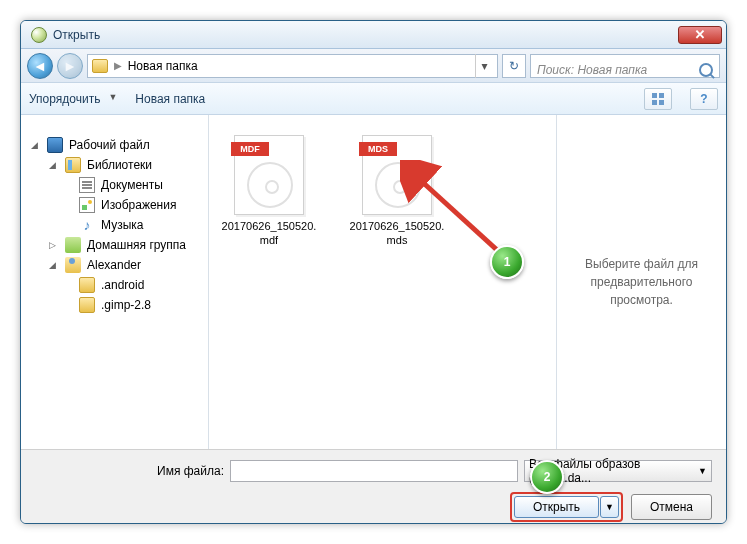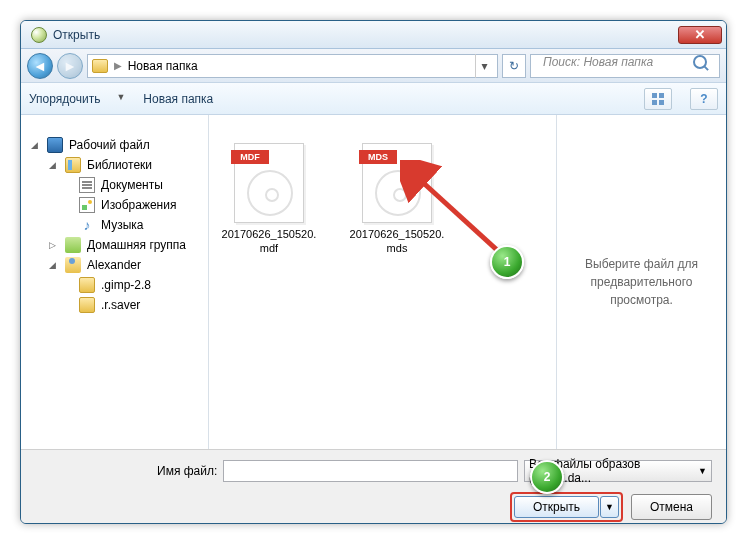--- a/index.html
+++ b/index.html
@@ -11,25 +11,25 @@
 .titlebar .tspacer { flex: 1; }
 .closebtn { width: 44px; height: 18px; background: linear-gradient(to bottom, #e98a8a, #c83a2e); border: 1px solid #8a2a22; border-radius: 3px; color: #fff; display: flex; align-items: center; justify-content: center; font-size: 13px; font-weight: bold; cursor: pointer; }
 .navbar { height: 34px; background: linear-gradient(to bottom, #f1f5fa, #dfe9f4); display: flex; align-items: center; padding: 3px 6px; gap: 4px; border-bottom: 1px solid #c4d5e6; }
 .navbtn { width: 26px; height: 26px; border-radius: 50%; background: radial-gradient(circle at 35% 35%, #aee0ff, #4da0d8 60%, #2c6fa0); border: 1px solid #3a7aa8; display: flex; align-items: center; justify-content: center; color: #fff; font-size: 14px; cursor: pointer; }
 .navbtn.fwd { background: radial-gradient(circle at 35% 35%, #d8e8f4, #a8c4d8 60%, #7ca0bc); opacity: 0.6; }
 .addrbar { flex: 1; height: 24px; background: #fff; border: 1px solid #a9bcd0; display: flex; align-items: center; padding: 0 4px; gap: 6px; }
 .foldericon { width: 16px; height: 14px; background: linear-gradient(to bottom, #fde9a8, #e8c04c); border: 1px solid #c8a030; border-radius: 2px; position: relative; }
 .addrbar .sep { color: #888; font-size: 10px; }
 .addrdrop { width: 18px; height: 24px; border-left: 1px solid #ccc; display: flex; align-items: center; justify-content: center; color: #555; cursor: pointer; }
 .refreshbtn { width: 24px; height: 24px; border: 1px solid #a9bcd0; background: #fff; display: flex; align-items: center; justify-content: center; color: #3a6a9a; cursor: pointer; }
-.searchbox { width: 190px; height: 24px; background: #fff; border: 1px solid #a9bcd0; display: flex; align-items: flex-start; padding: 0 12px; color: #888; font-style: italic; gap: 6px; }
+.searchbox { width: 190px; height: 24px; background: #fff; border: 1px solid #a9bcd0; display: flex; align-items: flex-end; padding: 0 6px; color: #888; font-style: italic; gap: 6px; }
 .searchbox .sicon { width: 14px; height: 14px; border: 2px solid #5a8abb; border-radius: 50%; position: relative; }
 .searchbox .sicon::after { content: ''; position: absolute; width: 6px; height: 2px; background: #5a8abb; bottom: -2px; right: -4px; transform: rotate(45deg); }
 .toolbar { height: 32px; background: linear-gradient(to bottom, #f7fbff, #e4f0fa); border-bottom: 1px solid #c4d5e6; display: flex; align-items: center; padding: 0 8px; gap: 18px; }
-.tbtn { color: #1a3a5a; cursor: pointer; display: flex; gap: 16px; }
+.tbtn { color: #1a3a5a; cursor: pointer; display: flex; gap: 8px; }
 .tbtn .dd { font-size: 9px; color: #555; }
 .tspacerb { flex: 1; }
 .viewbtn { width: 28px; height: 22px; border: 1px solid #b8cad8; background: linear-gradient(to bottom,#fff,#e8f0f8); border-radius: 2px; cursor: pointer; display: flex; align-items: center; justify-content: center; }
 .body { display: flex; height: 334px; background: #fff; }
 .sidebar { width: 188px; border-right: 1px solid #d8e0e8; overflow: hidden; padding: 6px 0; }
 .sbitem { display: flex; align-items: center; padding: 2px 6px 2px 20px; gap: 6px; cursor: pointer; white-space: nowrap; }
 .sbitem.fav { padding-left: 14px; }
 .sbitem.lvl1 { padding-left: 24px; }
 .sbitem.lvl2 { padding-left: 42px; }
 .sbitem.lvl3 { padding-left: 58px; }
@@ -47,21 +47,21 @@
 .sbicon.img { background: #fff; border: 1px solid #888; position: relative; }
 .sbicon.img::before { content: ''; position: absolute; left: 2px; bottom: 2px; width: 5px; height: 5px; background: #6ac86a; }
 .sbicon.img::after { content: ''; position: absolute; right: 2px; top: 2px; width: 4px; height: 4px; background: #f0c030; border-radius: 50%; }
 .sbicon.music { color: #4a8ac8; font-size: 14px; line-height: 16px; text-align: center; }
 .sbicon.home { background: linear-gradient(to bottom, #c8e89a, #8ac84a); border-radius: 2px; }
 .sbicon.user { background: linear-gradient(to bottom, #fde9a8, #e8c04c); border-radius: 2px; position: relative; }
 .sbicon.user::before { content: ''; position: absolute; left: 4px; top: 1px; width: 6px; height: 6px; background: #6aa0d8; border-radius: 50%; }
 .tree-toggle { width: 10px; font-size: 9px; color: #666; margin-left: -14px; }
 .filepane { flex: 1; padding: 12px; display: flex; gap: 32px; align-items: flex-start; }
 .fileitem { width: 96px; text-align: center; cursor: pointer; }
-.fthumb { width: 70px; height: 80px; margin: 16px auto 4px; background: #fff; border: 1px solid #d0d0d0; position: relative; box-shadow: 2px 2px 0 #f0f0f0; }
+.fthumb { width: 70px; height: 80px; margin: 8px auto 4px; background: #fff; border: 1px solid #d0d0d0; position: relative; box-shadow: 2px 2px 0 #f0f0f0; }
 .fthumb .badge { position: absolute; top: 6px; left: -4px; width: 38px; height: 14px; background: #d83a2e; color: #fff; font-size: 9px; font-weight: bold; display: flex; align-items: center; justify-content: center; }
 .fthumb .disc { position: absolute; bottom: 6px; left: 12px; width: 46px; height: 46px; border: 2px solid #e0e0e0; border-radius: 50%; }
 .fthumb .disc::before { content: ''; position: absolute; top: 16px; left: 16px; width: 10px; height: 10px; border: 2px solid #e0e0e0; border-radius: 50%; }
 .flabel { font-size: 11px; line-height: 1.3; word-break: break-all; }
 .preview { width: 170px; border-left: 1px solid #d8e0e8; display: flex; align-items: center; justify-content: center; padding: 12px; text-align: center; color: #666; font-size: 11px; line-height: 1.5; }
 .bottombar { height: 76px; background: #f0f0f0; border-top: 1px solid #d0d0d0; padding: 10px 14px; }
 .row1 { display: flex; align-items: center; gap: 6px; margin-bottom: 10px; padding-left: 122px; }
 .row1 label { font-size: 12px; }
 .fnameinput { flex: 1; height: 22px; border: 1px solid #abadb3; padding: 0 4px; background: #fff; }
 .filterdd { width: 188px; height: 22px; border: 1px solid #abadb3; background: linear-gradient(to bottom,#fff,#e8e8e8); display: flex; align-items: center; padding: 0 4px; justify-content: space-between; cursor: pointer; }
@@ -155,25 +155,25 @@
         <div class="sbicon home"></div>
         <span>Домашняя группа</span>
       </div>
       <div class="sbitem lvl2">
         <span class="tree-toggle">◢</span>
         <div class="sbicon user"></div>
         <span>Alexander</span>
       </div>
       <div class="sbitem lvl3">
         <div class="sbicon folder"></div>
+        <span>.android</span>
+      </div>
+      <div class="sbitem lvl3">
+        <div class="sbicon folder"></div>
         <span>.gimp-2.8</span>
-      </div>
-      <div class="sbitem lvl3">
-        <div class="sbicon folder"></div>
-        <span>.r.saver</span>
       </div>
     </div>
 
     <div class="filepane">
       <div class="fileitem">
         <div class="fthumb">
           <div class="badge">MDF</div>
           <div class="disc"></div>
         </div>
         <div class="flabel">20170626_150520.mdf</div>
@@ -188,21 +188,21 @@
     </div>
 
     <div class="preview">
       <span>Выберите файл для предварительного просмотра.</span>
     </div>
 
   </div>
 
   <div class="bottombar">
     <div class="row1">
-      <label>Имя файл:</label>
+      <label>Имя файла:</label>
       <input class="fnameinput" value="" style="">
       <div class="filterdd">
         <span>Все файлы образов (*.iso;*.da...</span>
         <span class="dd">▼</span>
       </div>
     </div>
     <div class="row2">
       <div class="openbtn-wrap">
         <button class="openbtn">Открыть</button>
         <button class="openbtn dd">▼</button>

